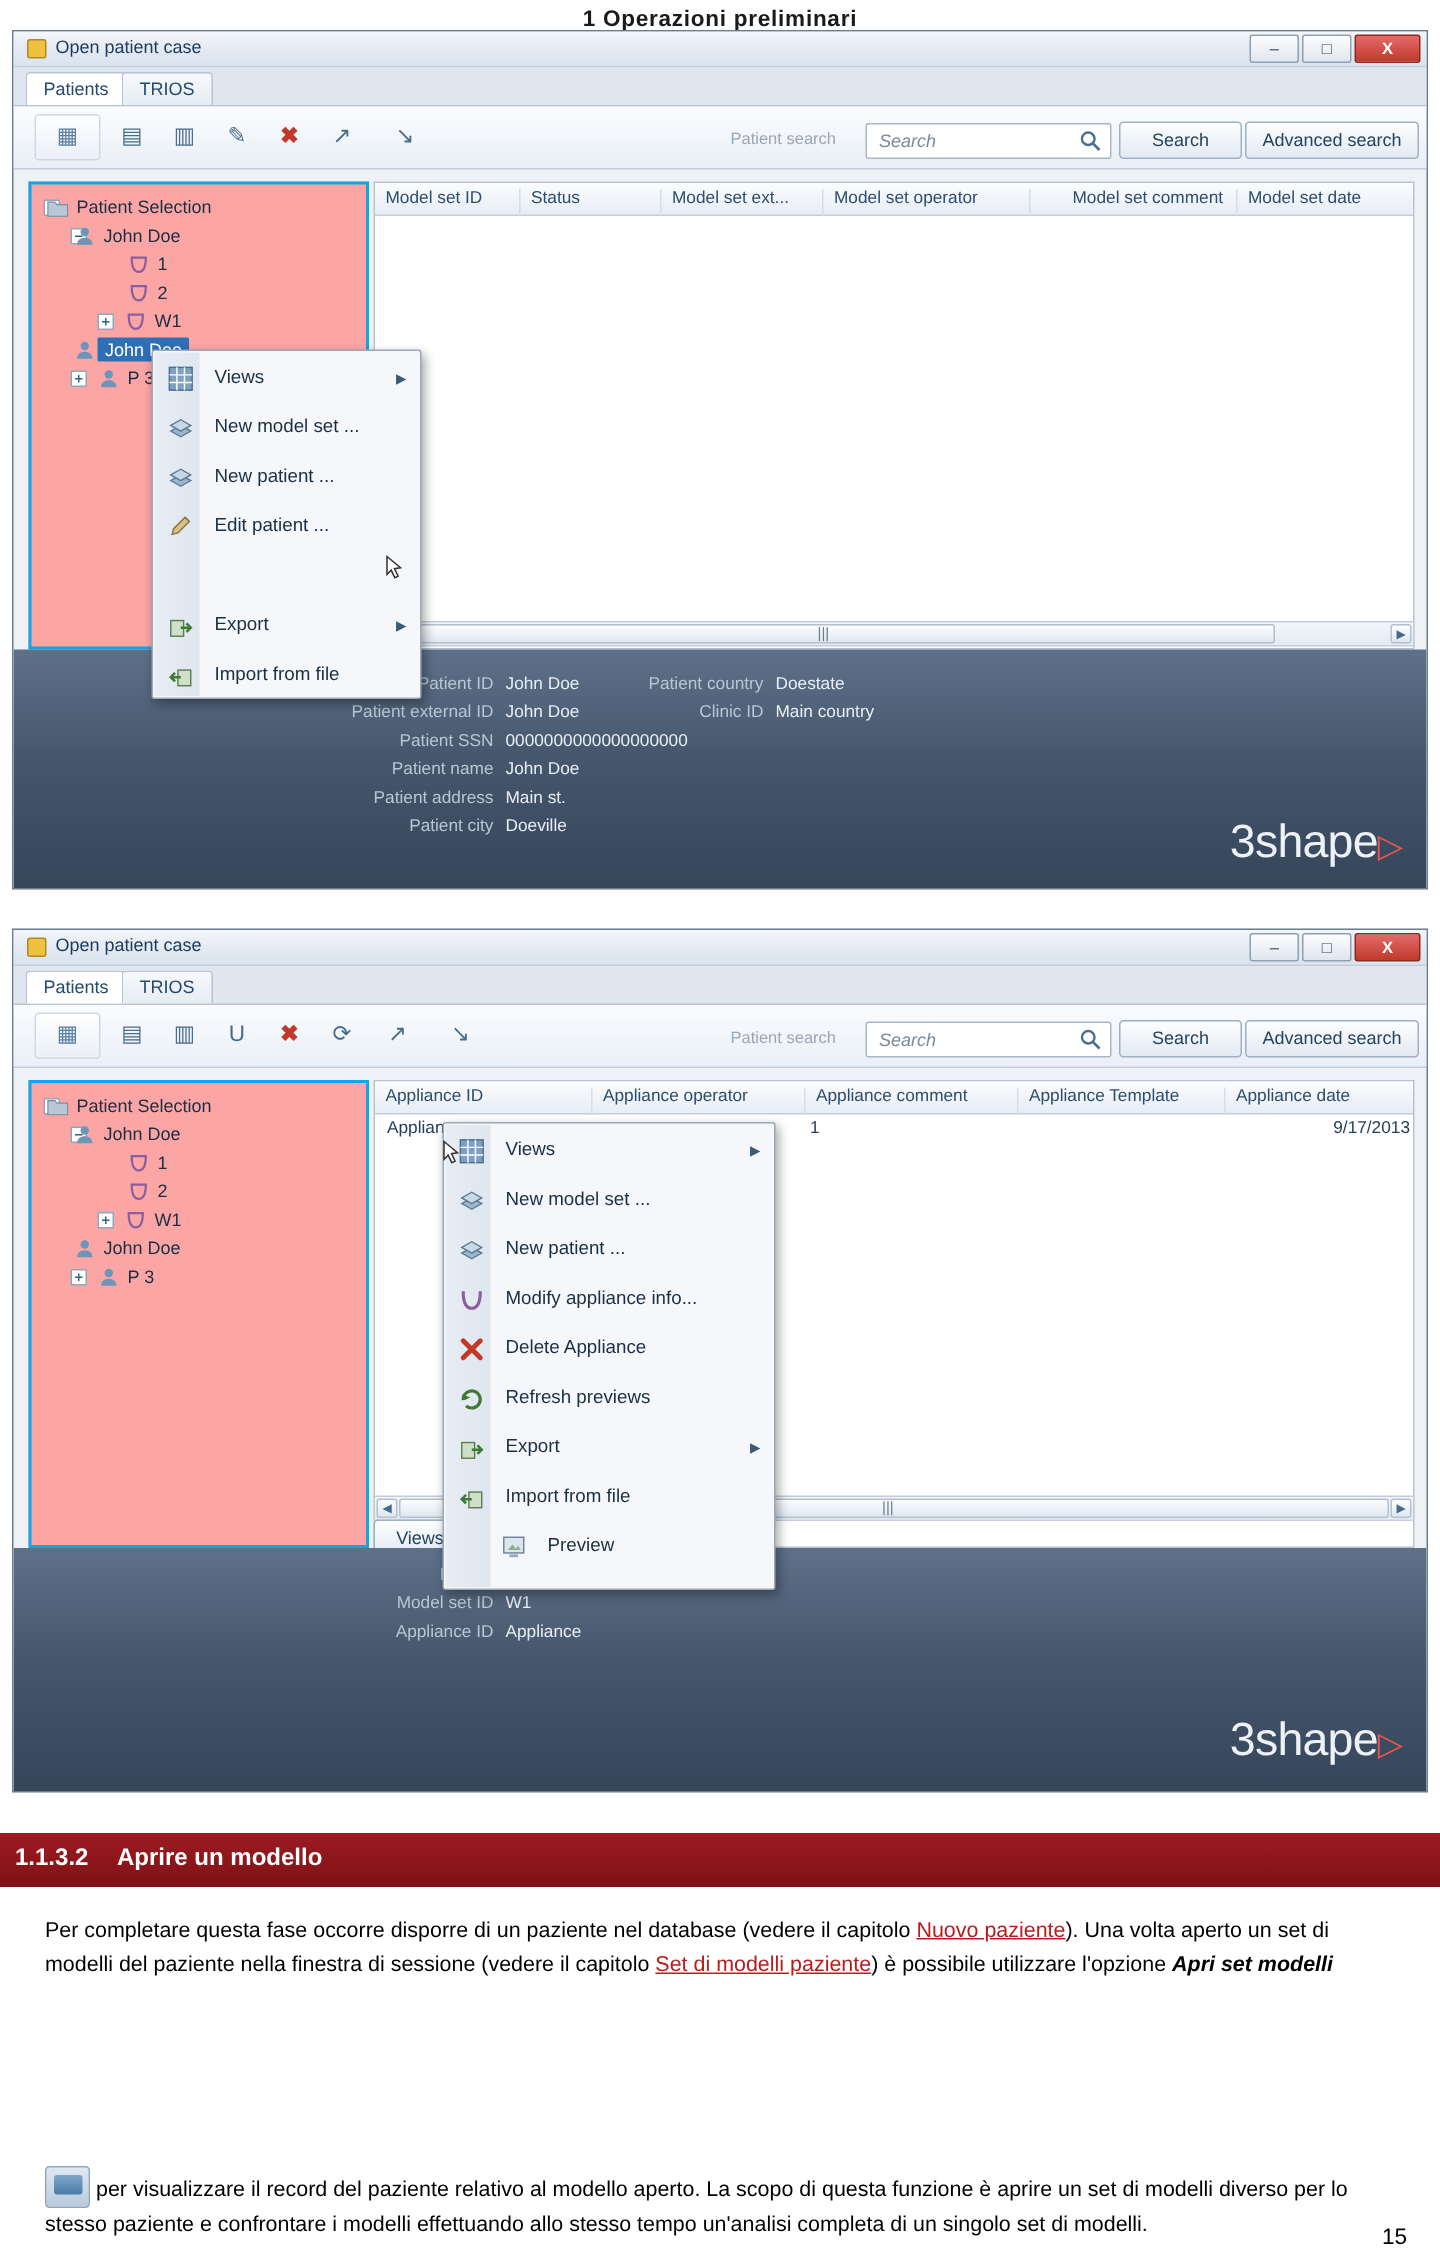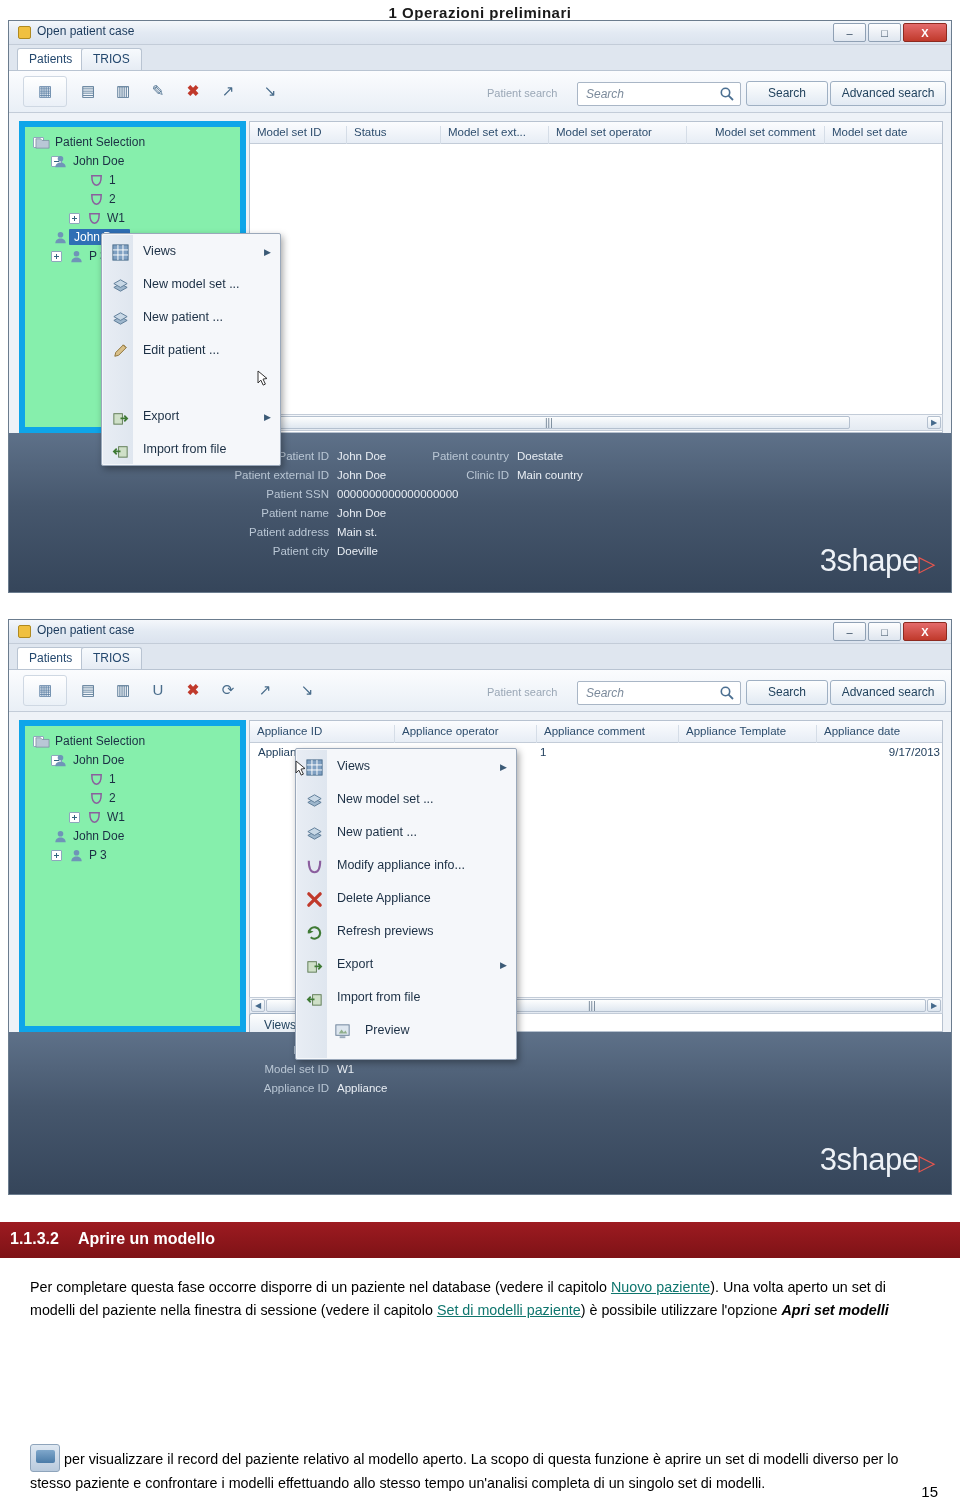--- a/index.html
+++ b/index.html
@@ -112,22 +112,22 @@
   }
   .btn-std {
     position:absolute; top:10px; height:25px;
     border:1px solid #9fb0c3; border-radius:3px;
     background:linear-gradient(to bottom,#fdfefe,#e2eaf3);
     font-size:12px; color:#23445f; text-align:center; padding-top:4px;
   }
 
   
   .tree {
-    position:absolute; background:#86efac;
-    border:6px solid #0ea5e9;
+    position:absolute; background:#fca5a5;
+    border:2px solid #0ea5e9;
     overflow:hidden;
   }
   .tree-row { position:absolute; height:19px; font-size:12px; color:#1b2f44; white-space:nowrap; }
   .tree-row .lbl { position:absolute; left:22px; top:2px; }
   .tw-exp {
     position:absolute; left:0; top:4px; width:11px; height:11px;
     border:1px solid #8fa7bd; background:#fff; border-radius:1px;
   }
   .tw-exp:before {
     content:""; position:absolute; left:2px; top:4px; width:5px; height:1px; background:#33647f;
@@ -226,21 +226,21 @@
   .sec-title {
     position:absolute; font-size:16px; font-weight:bold; color:#ffffff;
   }
   .body-text {
     position:absolute; left:30px; width:900px;
     font-size:14.3px; line-height:22.5px; color:#000000;
     text-align:left;
   }
   .body-text b { font-weight:bold; }
   .body-text i { font-style:italic; }
-  .lnk { color:#0f766e; text-decoration:underline; }
+  .lnk { color:#b91c1c; text-decoration:underline; }
   .inline-icon {
     display:inline-block; vertical-align:-8px;
     width:30px; height:28px; margin-right:4px;
     background:linear-gradient(to bottom,#dfe8f2,#b9cadd);
     border:1px solid #8ea4bb; border-radius:3px; position:relative;
   }
   .inline-icon:before{
     content:""; position:absolute; left:5px; top:5px; width:19px; height:13px;
     background:linear-gradient(to bottom,#7fa7cb,#4a7ba8); border-radius:2px;
   }

